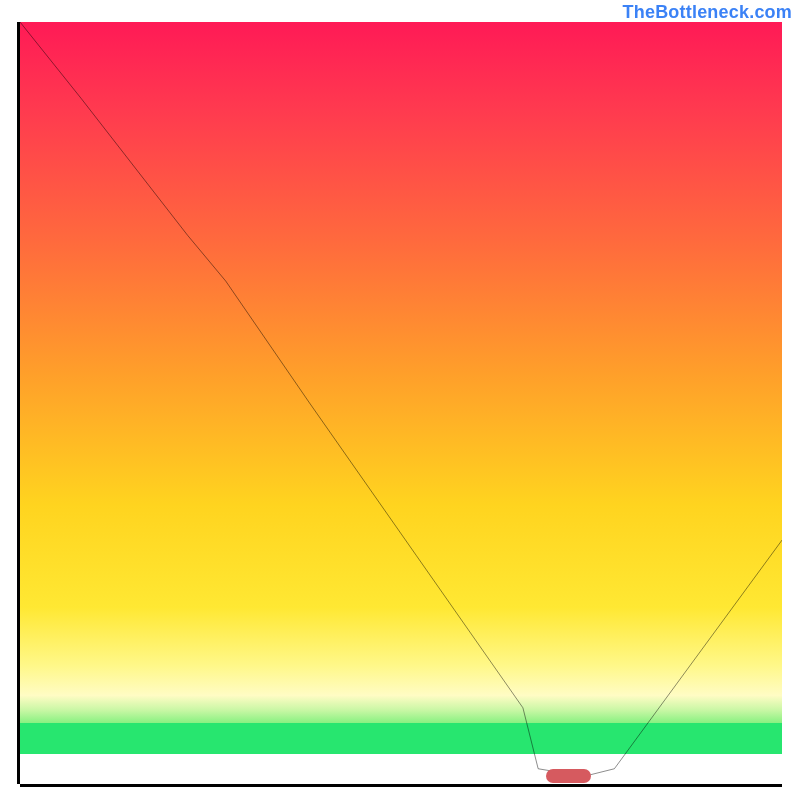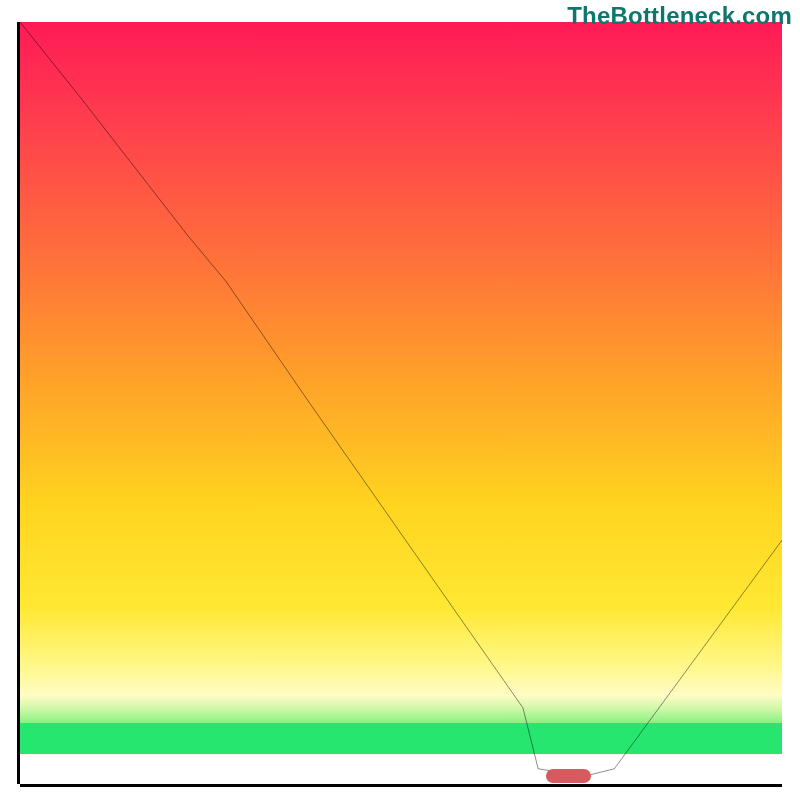--- a/index.html
+++ b/index.html
@@ -8,23 +8,23 @@
     width: 800px;
     height: 800px;
     font-family: Arial, Helvetica, sans-serif;
     position: relative;
     background: #fff;
   }
   .watermark {
     position: absolute;
     top: 2px;
     right: 8px;
-    font-size: 24px;
+    font-size: 18px;
     font-weight: 600;
-    color: #0f766e;
+    color: #3b82f6;
     letter-spacing: 0.2px;
     z-index: 10;
   }
   .plot-area {
     position: absolute;
     left: 20px;
     top: 22px;
     width: 762px;
     height: 762px;
     box-sizing: border-box;

